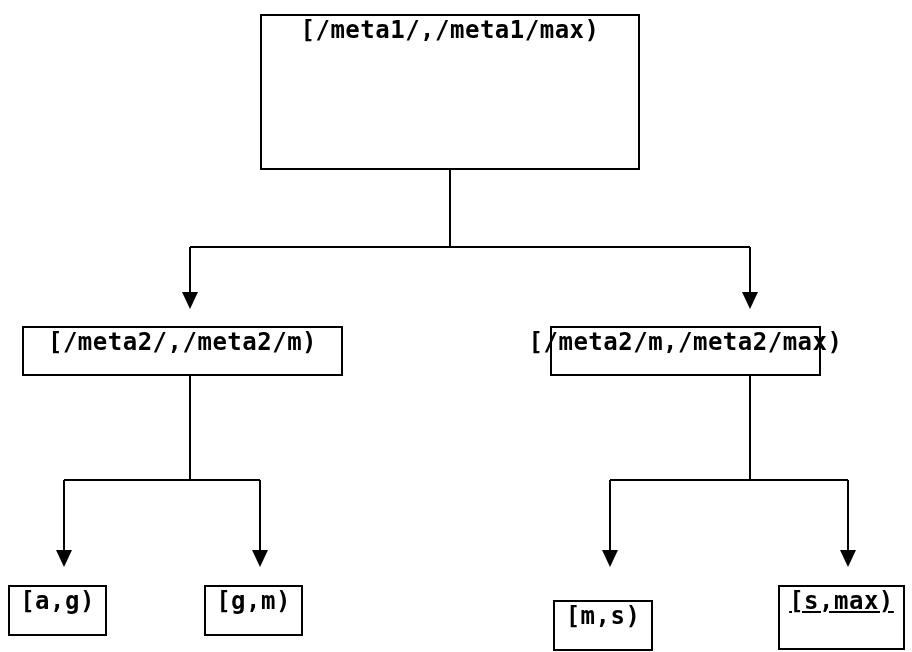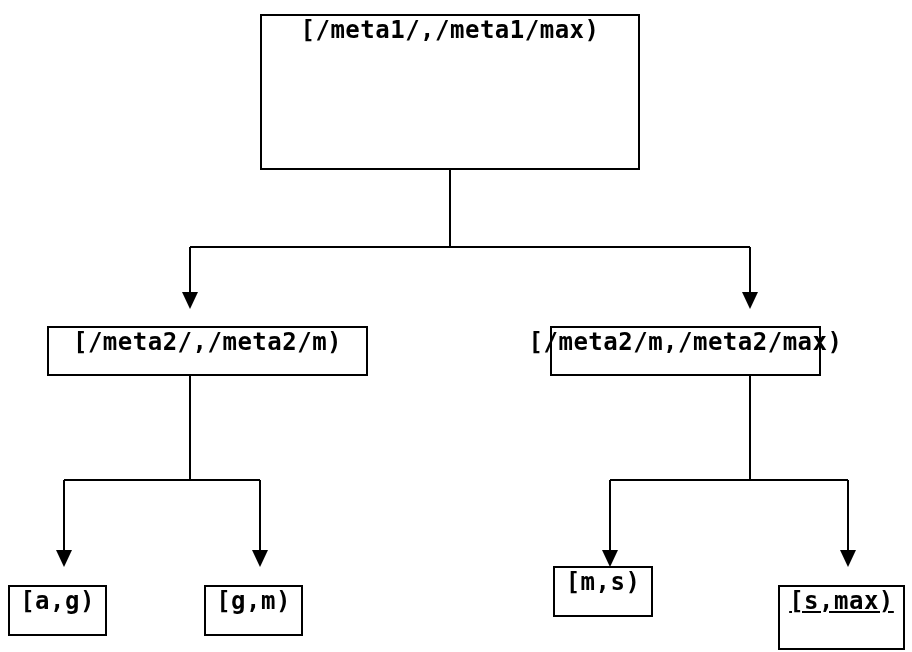--- a/index.html
+++ b/index.html
@@ -33,25 +33,25 @@
     justify-content: center;
   }
   .node-label {
     font-weight: bold;
     font-size: 24px;
     color: #000000;
     letter-spacing: 0.5px;
     white-space: nowrap;
   }
   .node-root     { left: 260px; top: 14px;  width: 380px; height: 156px; }
-  .node-mid-left { left: 22px;  top: 326px; width: 321px; height: 50px; margin-left: 25px; }
+  .node-mid-left { left: 22px;  top: 326px; width: 321px; height: 50px; }
   .node-mid-right{ left: 550px; top: 326px; width: 271px; height: 50px; }
   .node-leaf-ag  { left: 8px;   top: 585px; width: 99px;  height: 51px; }
   .node-leaf-gm  { left: 204px; top: 585px; width: 99px;  height: 51px; }
-  .node-leaf-ms  { left: 553px; top: 566px; width: 100px; height: 51px; }
+  .node-leaf-ms  { left: 553px; top: 600px; width: 100px; height: 51px; }
   .node-leaf-smax{ left: 778px; top: 585px; width: 127px; height: 65px; text-decoration: underline; }
   .edge-line { stroke: #000000; stroke-width: 2; fill: none; }
   .arrow-head { fill: #000000; stroke: none; }
 </style>
 </head>
 <body>
 
 <div class="canvas">
 
   <svg class="edges" width="912" height="652" viewBox="0 0 912 652" xmlns="http://www.w3.org/2000/svg">

